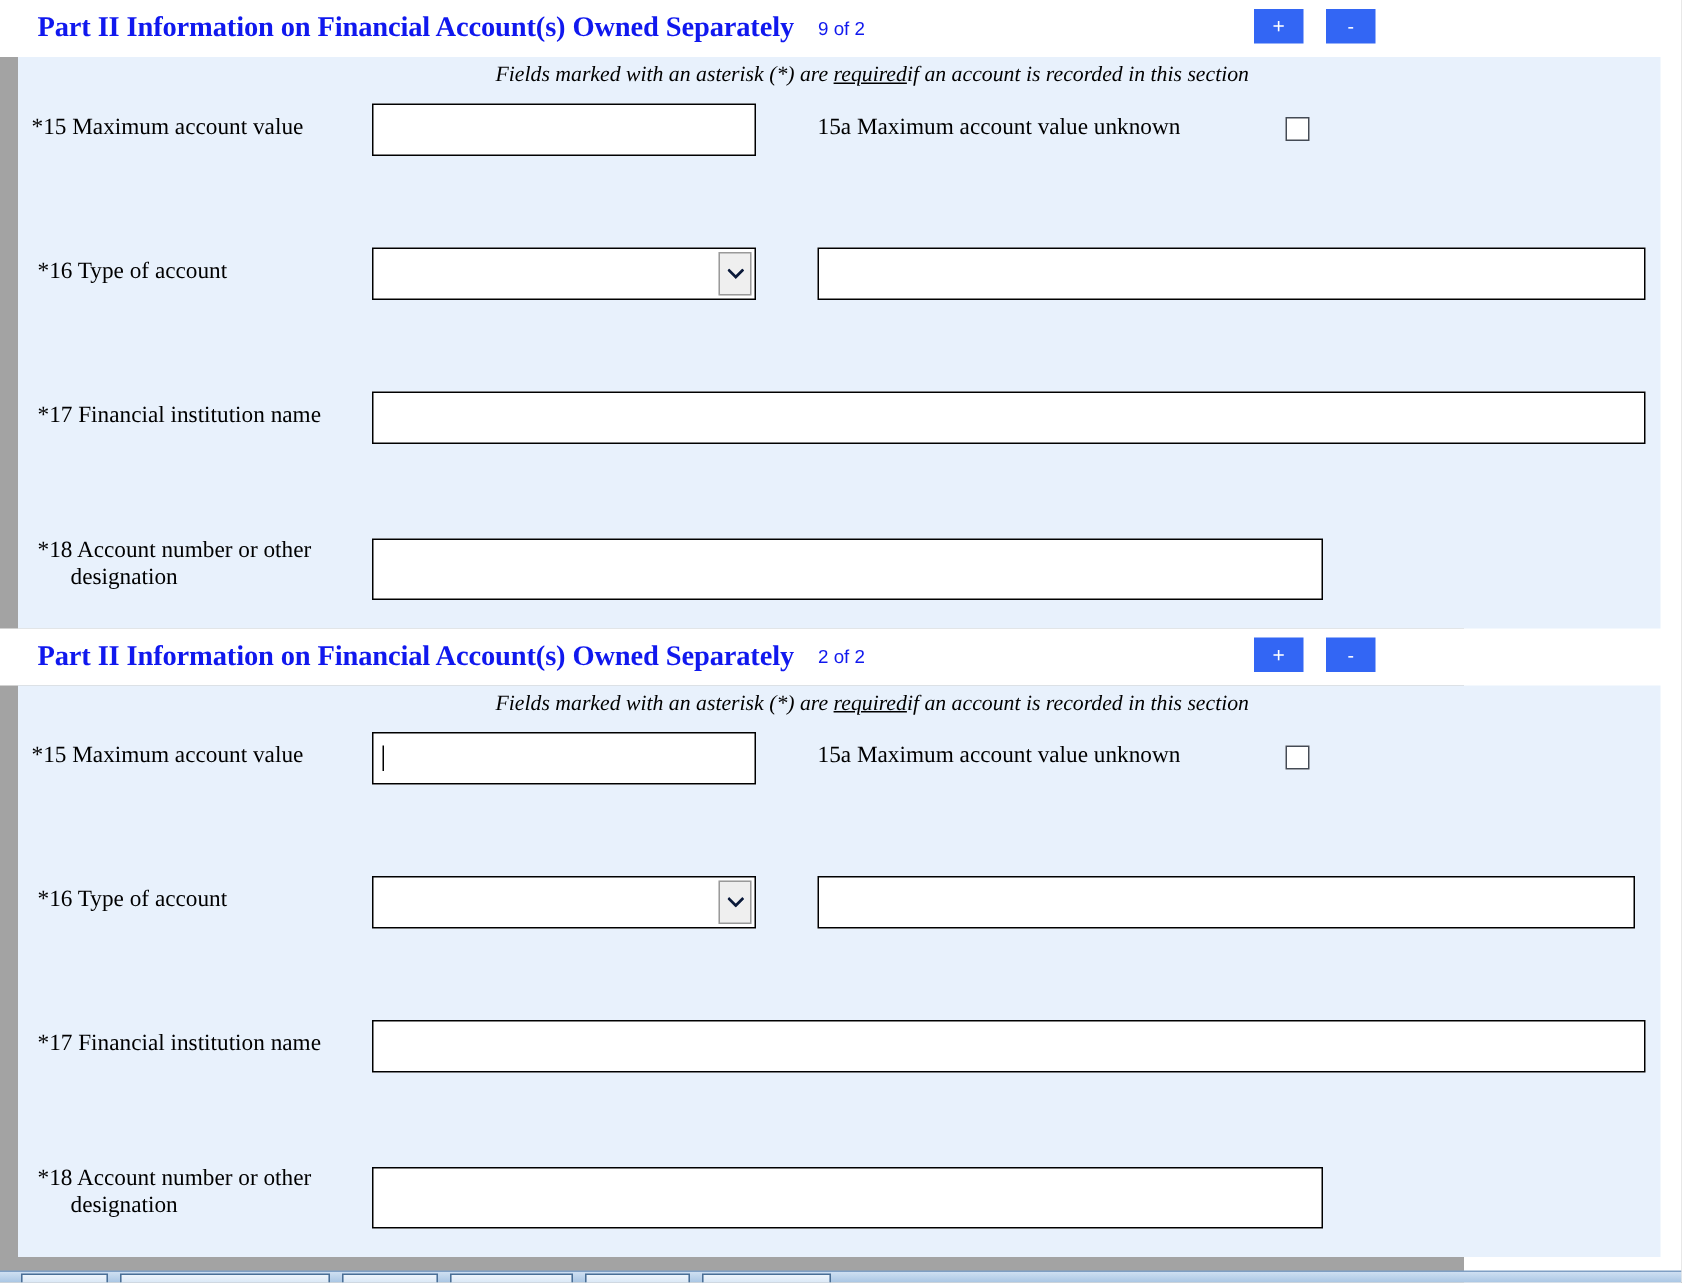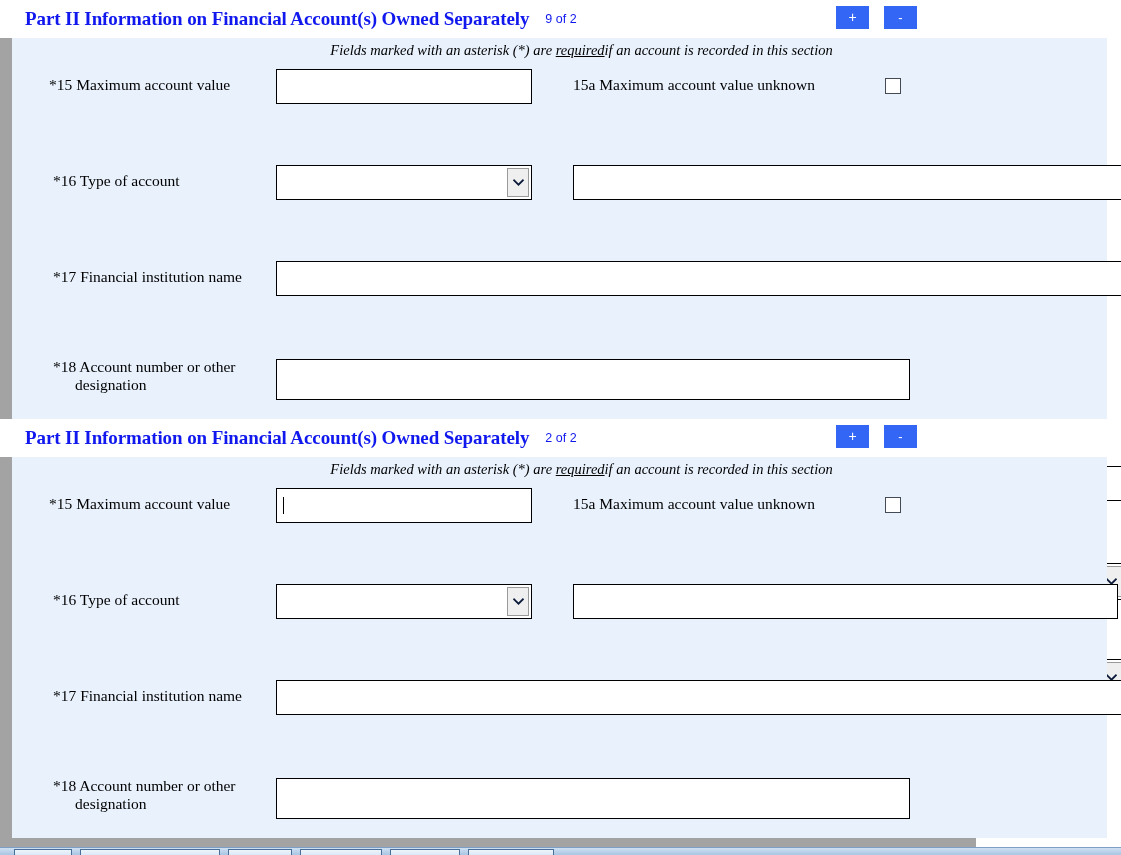--- a/index.html
+++ b/index.html
@@ -98,21 +98,20 @@
     white-space: nowrap;
   }
   .note-text u { text-decoration: underline; }
 
   
   .row {
     position: relative;
     display: flex;
     align-items: center;
     box-sizing: border-box;
-    margin-left: 28px;
   }
   .label {
     font-family: "Liberation Serif", "DejaVu Serif", serif;
     font-size: 15.5px;
     color: #000;
     line-height: 1.15;
     box-sizing: border-box;
   }
   .label .ln2 { display: block; padding-left: 22px; }
   .label.ctr { text-align: center; }

